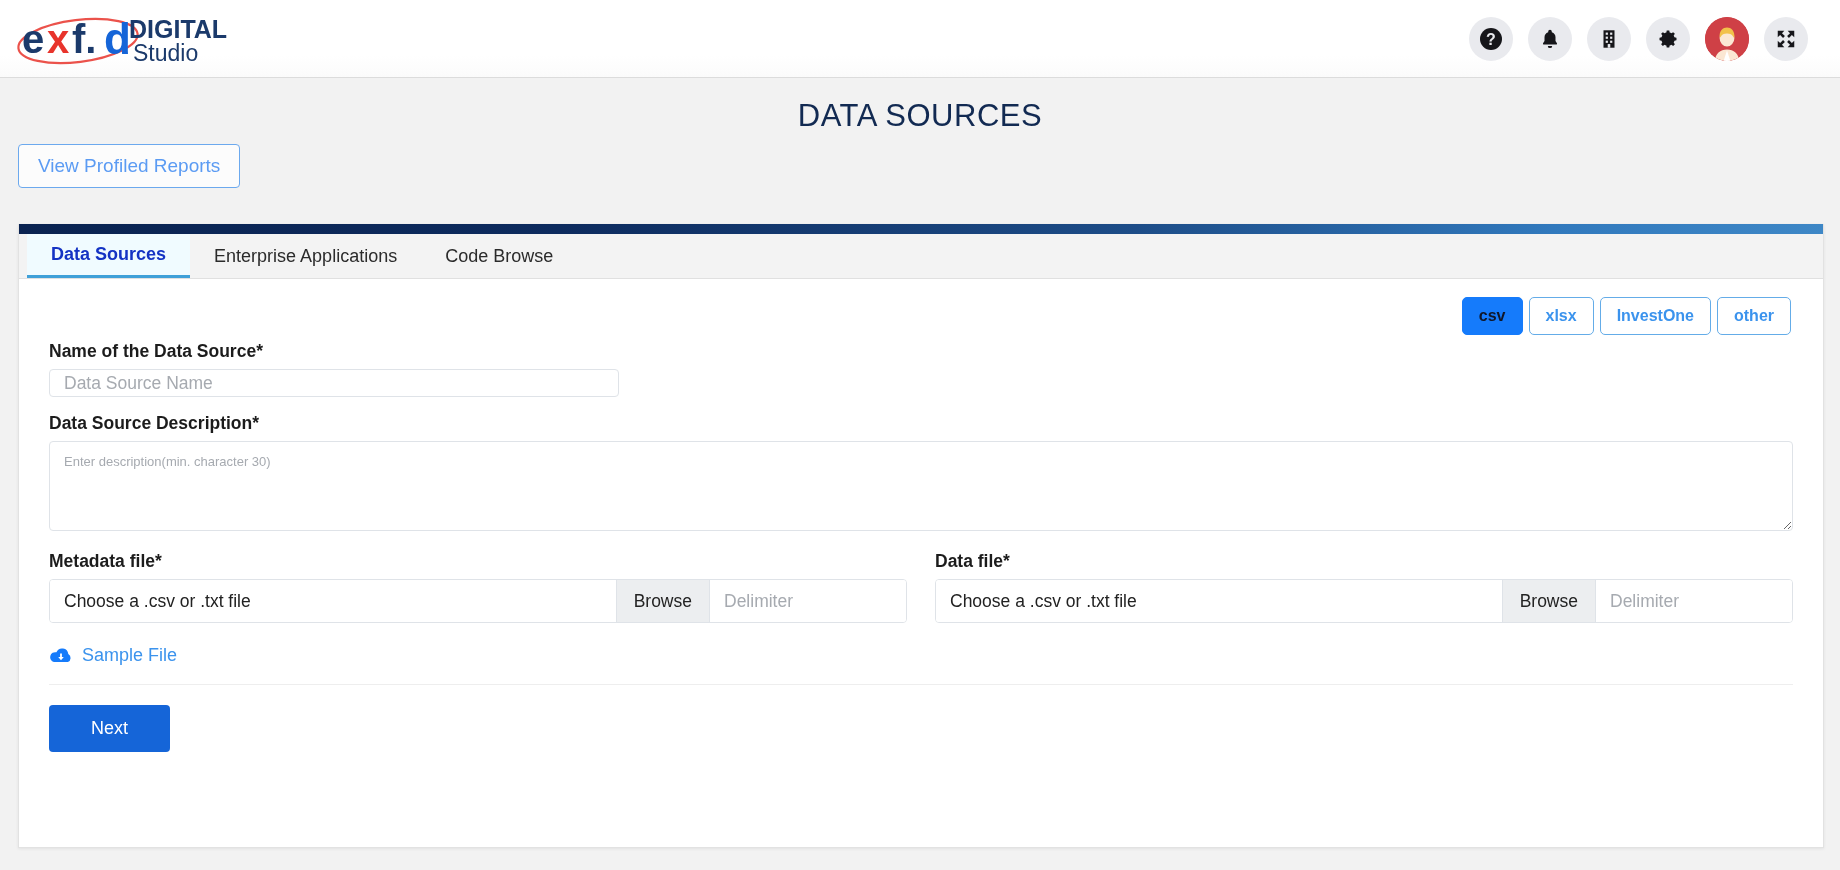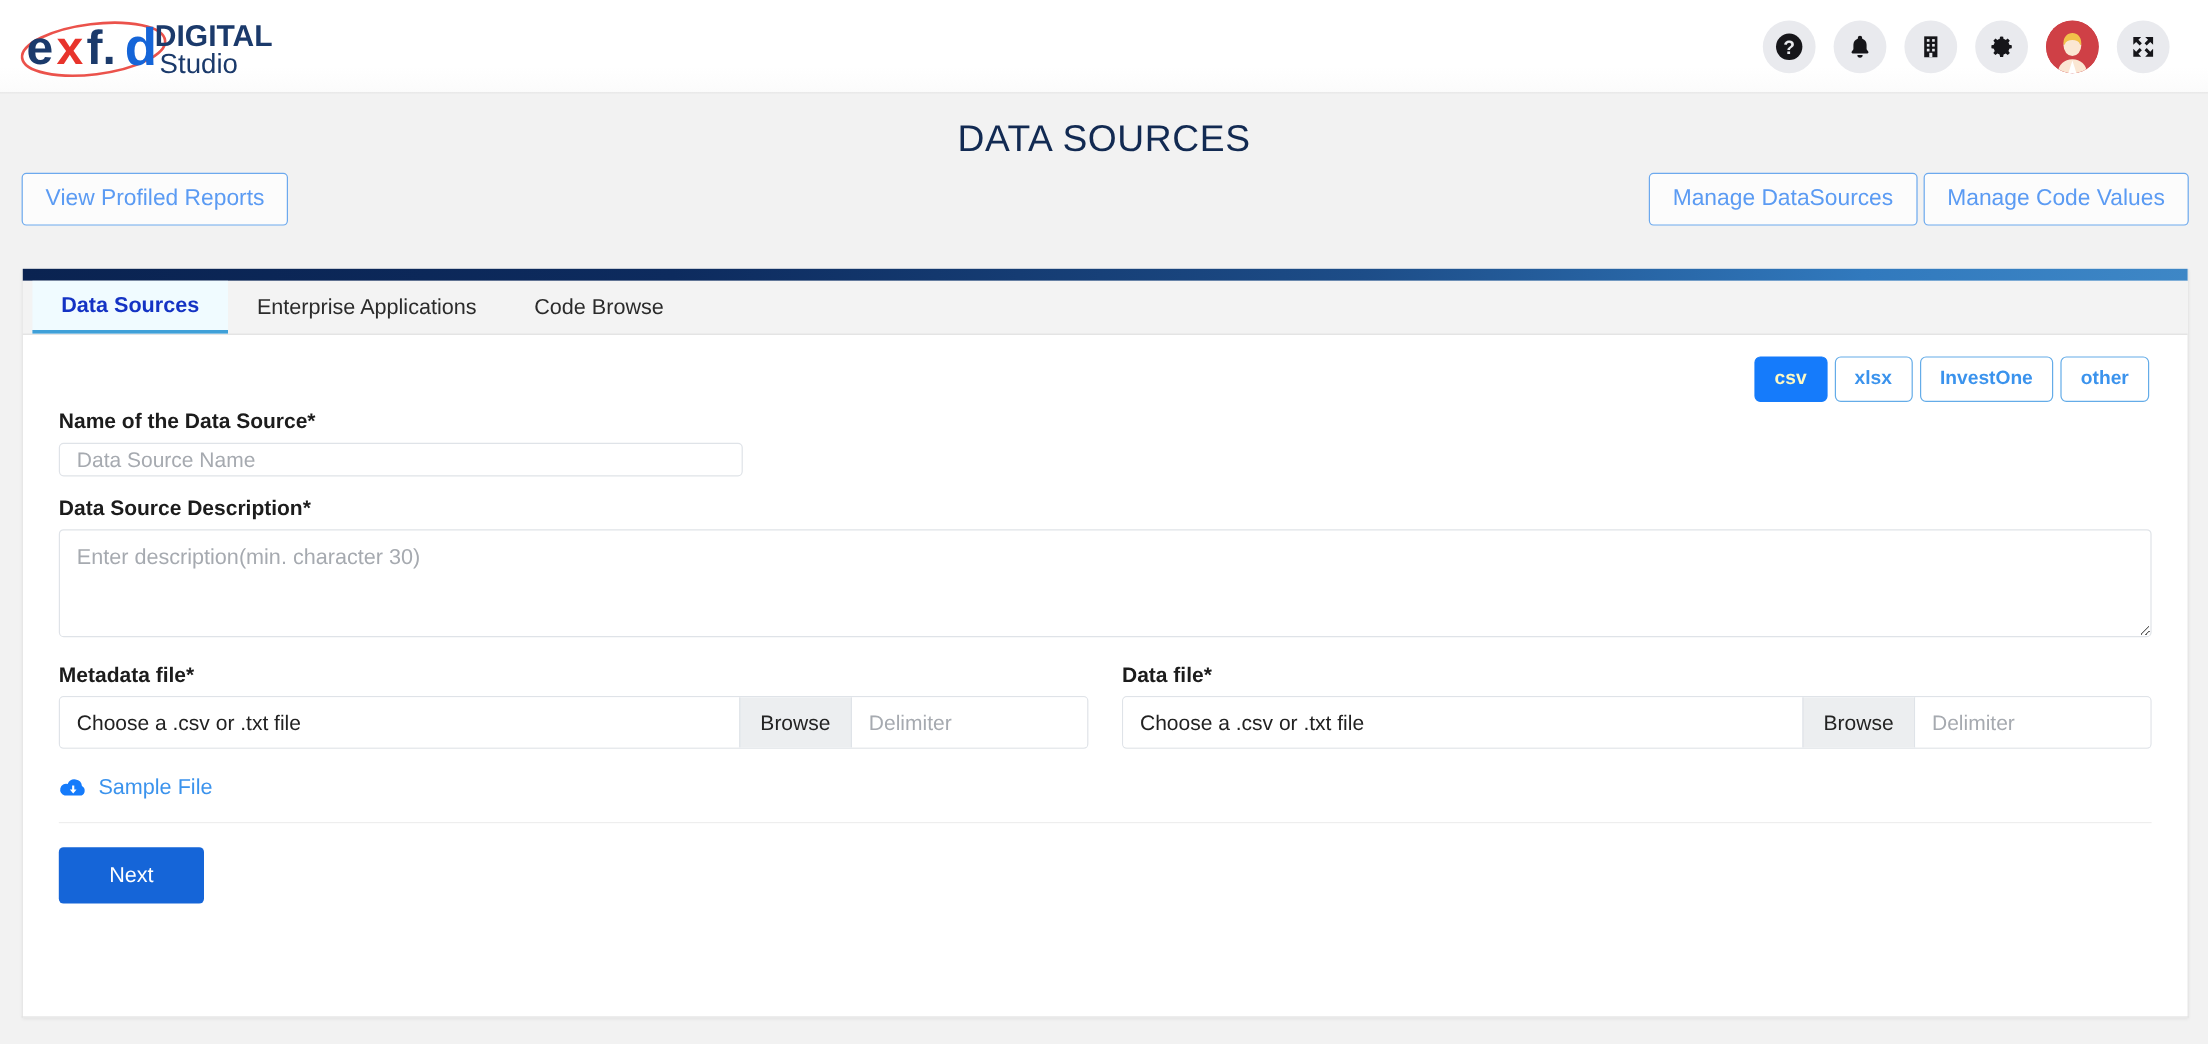--- a/index.html
+++ b/index.html
@@ -129,21 +129,21 @@
     cursor: pointer;
     background: #ffffff;
     border: 1px solid #64ace8;
     color: #3b93ed;
     font-weight: bold;
     font-family: "Liberation Sans", sans-serif;
   }
   .ft-btn.active {
     background: #157bfb;
     border-color: #157bfb;
-    color: #fef9c3;
+    color: #0f172a;
   }
 
   .field-label {
     font-size: 17.5px;
     font-weight: bold;
     color: #1c1c1c;
     margin-bottom: 7px;
     display: block;
   }
   .text-input {
@@ -160,21 +160,21 @@
   }
   .text-input::placeholder { color: #a6aab0; }
   .block { margin-bottom: 16px; }
 
   .desc-area {
     width: 100%;
     height: 90px;
     border: 1px solid #dfe3e8;
     border-radius: 4px;
     padding: 12px 14px;
-    font-size: 18px;
+    font-size: 13px;
     color: #222;
     resize: vertical;
     font-family: "Liberation Sans", sans-serif;
     outline: none;
   }
   .desc-area::placeholder { color: #a6aab0; }
 
   .file-row { display: flex; gap: 28px; margin-top: 8px; }
   .file-col { flex: 1; }
   .file-group {
@@ -318,24 +318,20 @@
 </div>
 
 <div class="page">
 
   <div class="page-title">DATA SOURCES</div>
 
   <div class="action-row">
     <div class="left-actions">
       <button class="btn-outline">View Profiled Reports</button>
     </div>
-    <div class="right-actions">
-      <button class="btn-outline">Manage DataSources</button>
-      <button class="btn-outline">Manage Code Values</button>
-    </div>
   </div>
 
   <div class="card">
 
     <div class="topbar-gradient"></div>
 
     <div class="tabs">
       <button class="tab active">Data Sources</button>
       <button class="tab">Enterprise Applications</button>
       <button class="tab">Code Browse</button>

